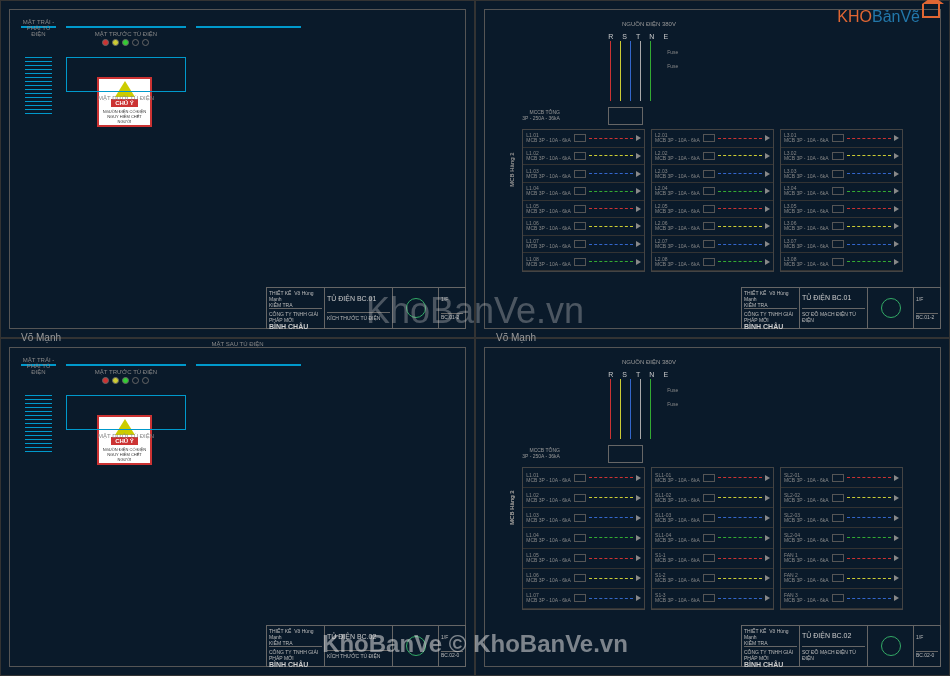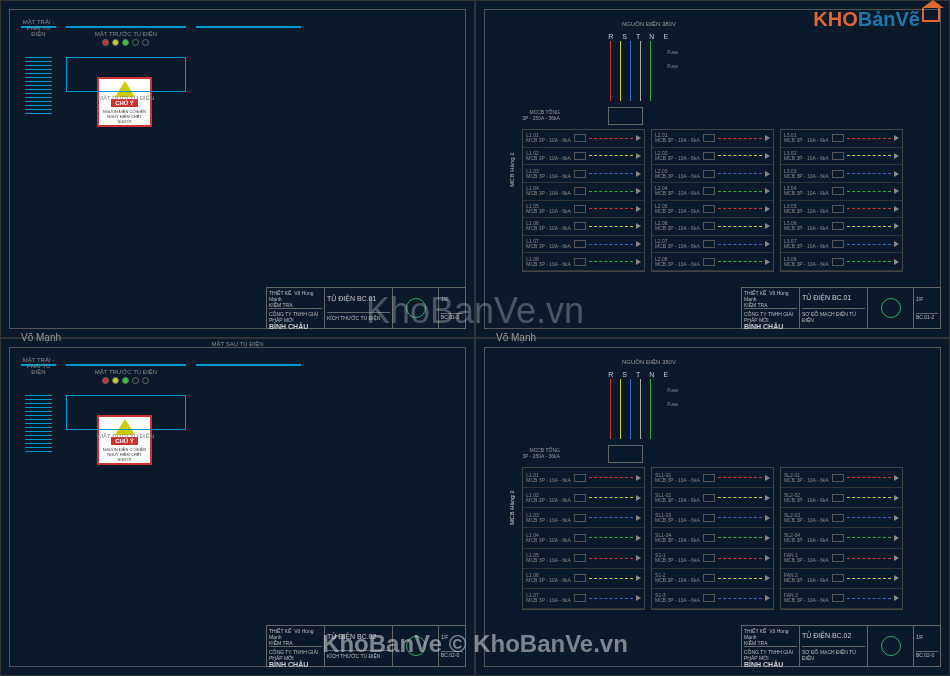--- a/index.html
+++ b/index.html
@@ -309,22 +309,22 @@
   font-weight: bold;
   color: rgba(220,220,220,0.55);
   z-index: 100;
   white-space: nowrap;
 }
 .logo-corner {
   position: absolute;
   top: 8px;
   right: 10px;
   z-index: 100;
-  font-size: 20px;
-  font-weight: bold;
+  font-size: 16px;
+  font-weight: normal;
 }
 .logo-corner .k1 { color: #e06633; }
 .logo-corner .k2 { color: #2277aa; }
 .logo-house {
   display: inline-block;
   width: 18px;
   height: 14px;
   border: 2px solid #e06633;
   position: relative;
   top: -4px;

